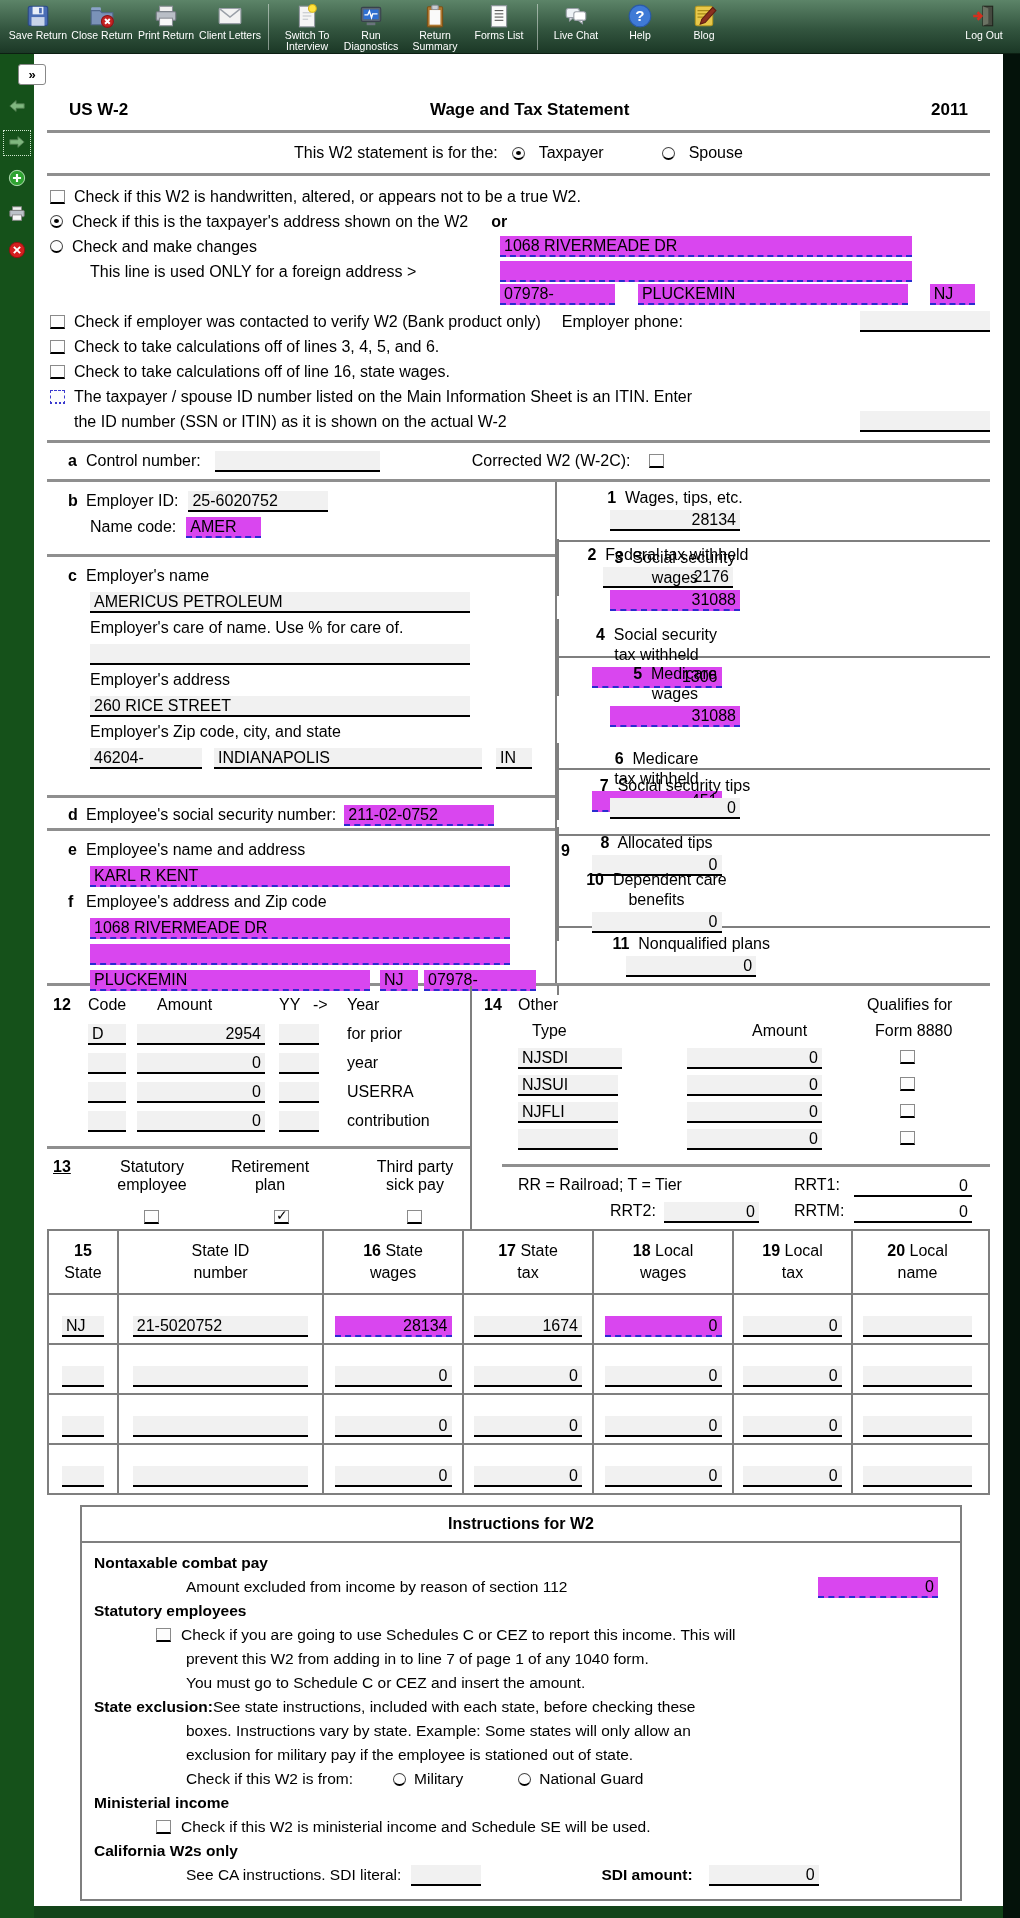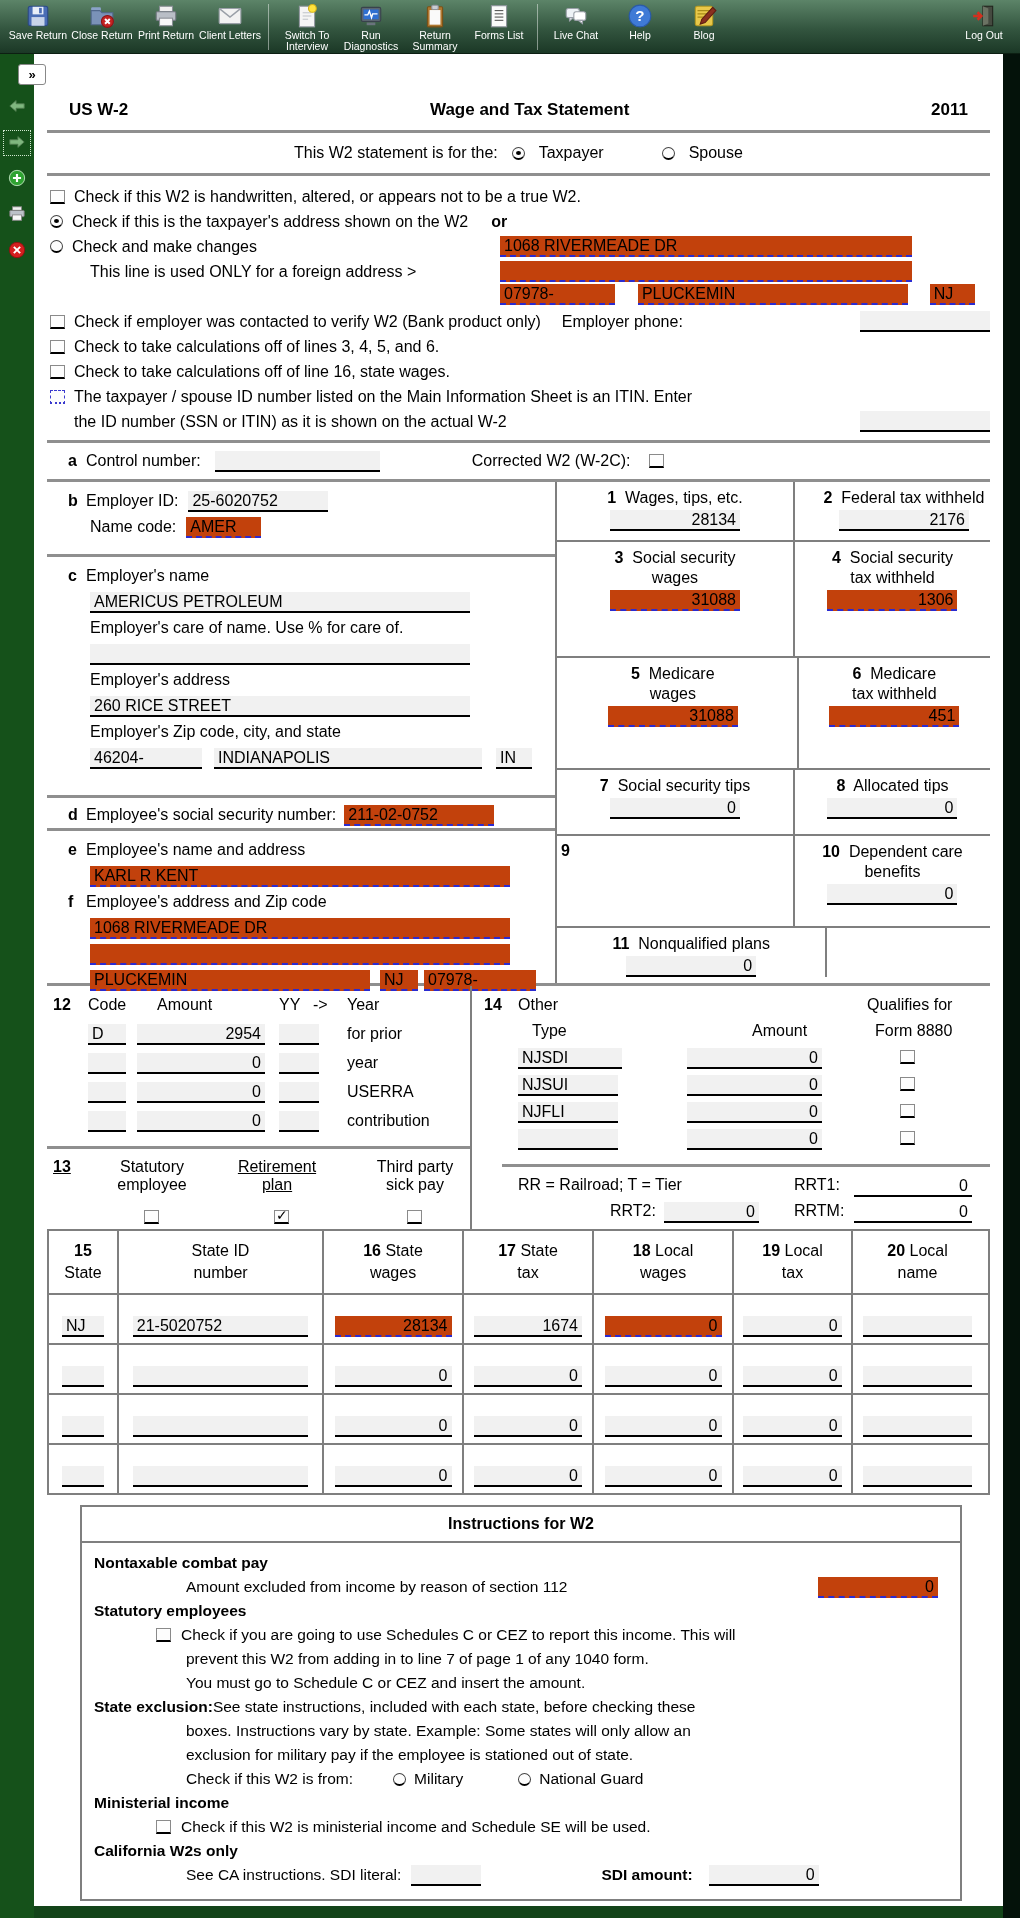--- a/index.html
+++ b/index.html
@@ -39,37 +39,37 @@
   .radio{width:13px;height:13px;border-radius:50%;border:1.5px solid #444;border-bottom:2.5px solid #000;
     background:#fdfdfd;display:inline-block;position:relative;flex:none;}
   .radio.sel::after{content:"";position:absolute;left:3px;top:3px;right:3px;bottom:3px;
     border-radius:50%;background:#000;}
   .cb{width:15px;height:14px;background:#fdfdfd;border:1px solid #8a8a8a;border-bottom:2.5px solid #000;
     display:inline-block;flex:none;position:relative;}
   .cb.checked::after{content:"\2713";position:absolute;left:1px;top:-4px;font-size:14px;font-weight:bold;}
   .cb.dotted{border:1px dashed #3a3ace;border-bottom:2px dotted #3a3ace;}
   .fld{display:inline-block;height:21px;line-height:19px;padding:0 4px;background:#f1f1f1;
     border-bottom:2px solid #000;font-size:16px;white-space:nowrap;overflow:hidden;}
-  .fld.yellow{background:#c2410c;border-bottom:2px dashed #2b2bd0;}
+  .fld.yellow{background:#d946ef;border-bottom:2px dashed #2b2bd0;}
   .fld.num{text-align:right;}
   .fld.white{background:transparent;}
   .checks{padding:8px 0 6px 0;}
   .crow{display:flex;align-items:center;gap:9px;height:25px;position:relative;padding-left:3px;}
   .fcol{position:absolute;left:453px;top:2px;}
   b.ltr{display:inline-block;width:18px;margin-left:18px;}
   
   .arow{display:flex;align-items:center;height:36px;padding-left:3px;}
   
   .twocol{display:flex;width:943px;}
   .lcol{width:508px;}
   .lcol .sect{padding:6px 0 8px 0;}
   .lrow{display:flex;align-items:center;min-height:26px;padding-left:3px;}
   .ind{margin-left:40px;}
   .boxgrid{width:435px;border-left:2px solid #7f7f7f;}
-  .brow{display:flex;border-bottom:2px solid #7f7f7f;}
+  .brow{display:flex;border-bottom:2px solid #7f7f7f;flex-direction:column;}
   .brow:last-child{border-bottom:0;}
   .bcell{padding:6px 4px 4px 4px;text-align:center;}
   .bcell .bl{line-height:20px;}
   .bcell .fld{width:130px;margin-top:2px;}
   .bcell-r{border-left:2px solid #7f7f7f;}
   .bnum{font-weight:bold;}
   
   .area1214{display:flex;width:943px;height:243px;}
   .p12{width:423px;position:relative;}
   .p14{width:520px;border-left:2px solid #7f7f7f;position:relative;}
@@ -454,21 +454,21 @@
           <div class="abs fld num" style="left: 90px; top: 125px; width: 128px;">0</div>
           <div class="abs fld" style="left: 232px; top: 125px; width: 40px;"></div>
           <div class="abs" style="left: 300px; top: 126px;">contribution</div>
           <div class="rule-in" style="left: 0px; top: 160px; width: 423px;"></div>
           <div class="abs" style="left: 6px; top: 172px; text-decoration: underline;"><b>13</b></div>
           <div class="abs" style="left: 53px; top: 172px; width: 104px; text-align: center; white-space: normal;">
             <div>Statutory</div>
             <div>employee</div>
           </div>
           <span class="cb" style="position: absolute; left: 97px; top: 224px;"></span>
-          <div class="abs" style="left: 178px; top: 172px; width: 104px; text-align: center; white-space: normal; text-decoration: underline;">
+          <div class="abs" style="left: 171px; top: 172px; width: 104px; text-align: center; white-space: normal;">
             <div>Retirement</div>
             <div>plan</div>
           </div>
           <span class="cb checked" style="position: absolute; left: 227px; top: 224px;"></span>
           <div class="abs" style="left: 316px; top: 172px; width: 104px; text-align: center; white-space: normal;">
             <div>Third party</div>
             <div>sick pay</div>
           </div>
           <span class="cb" style="position: absolute; left: 360px; top: 224px;"></span>
         </div>

